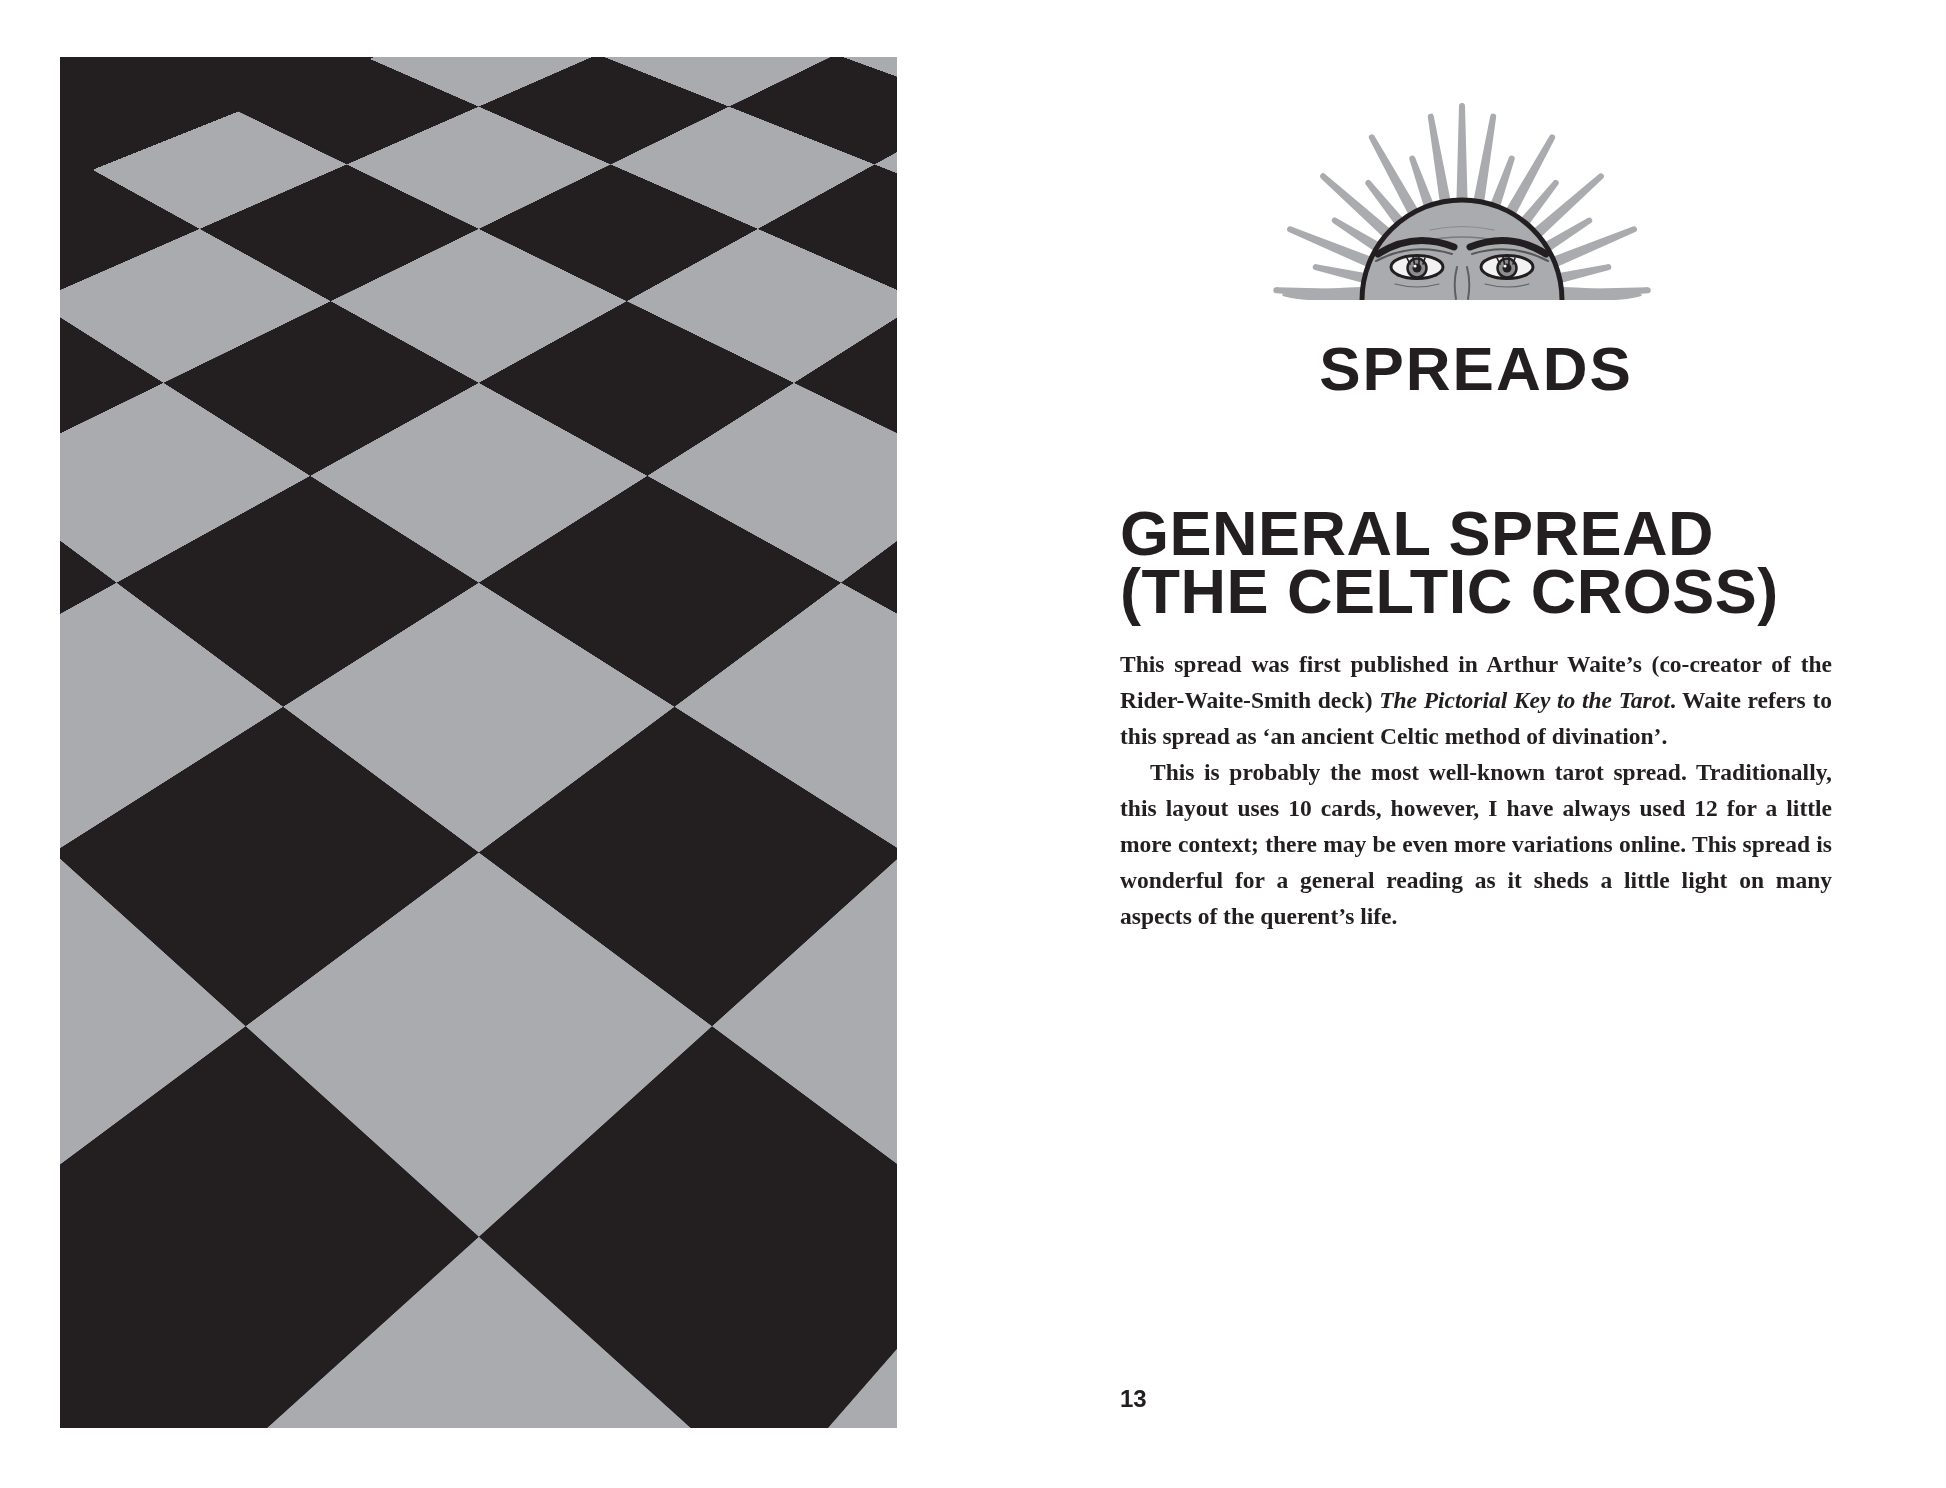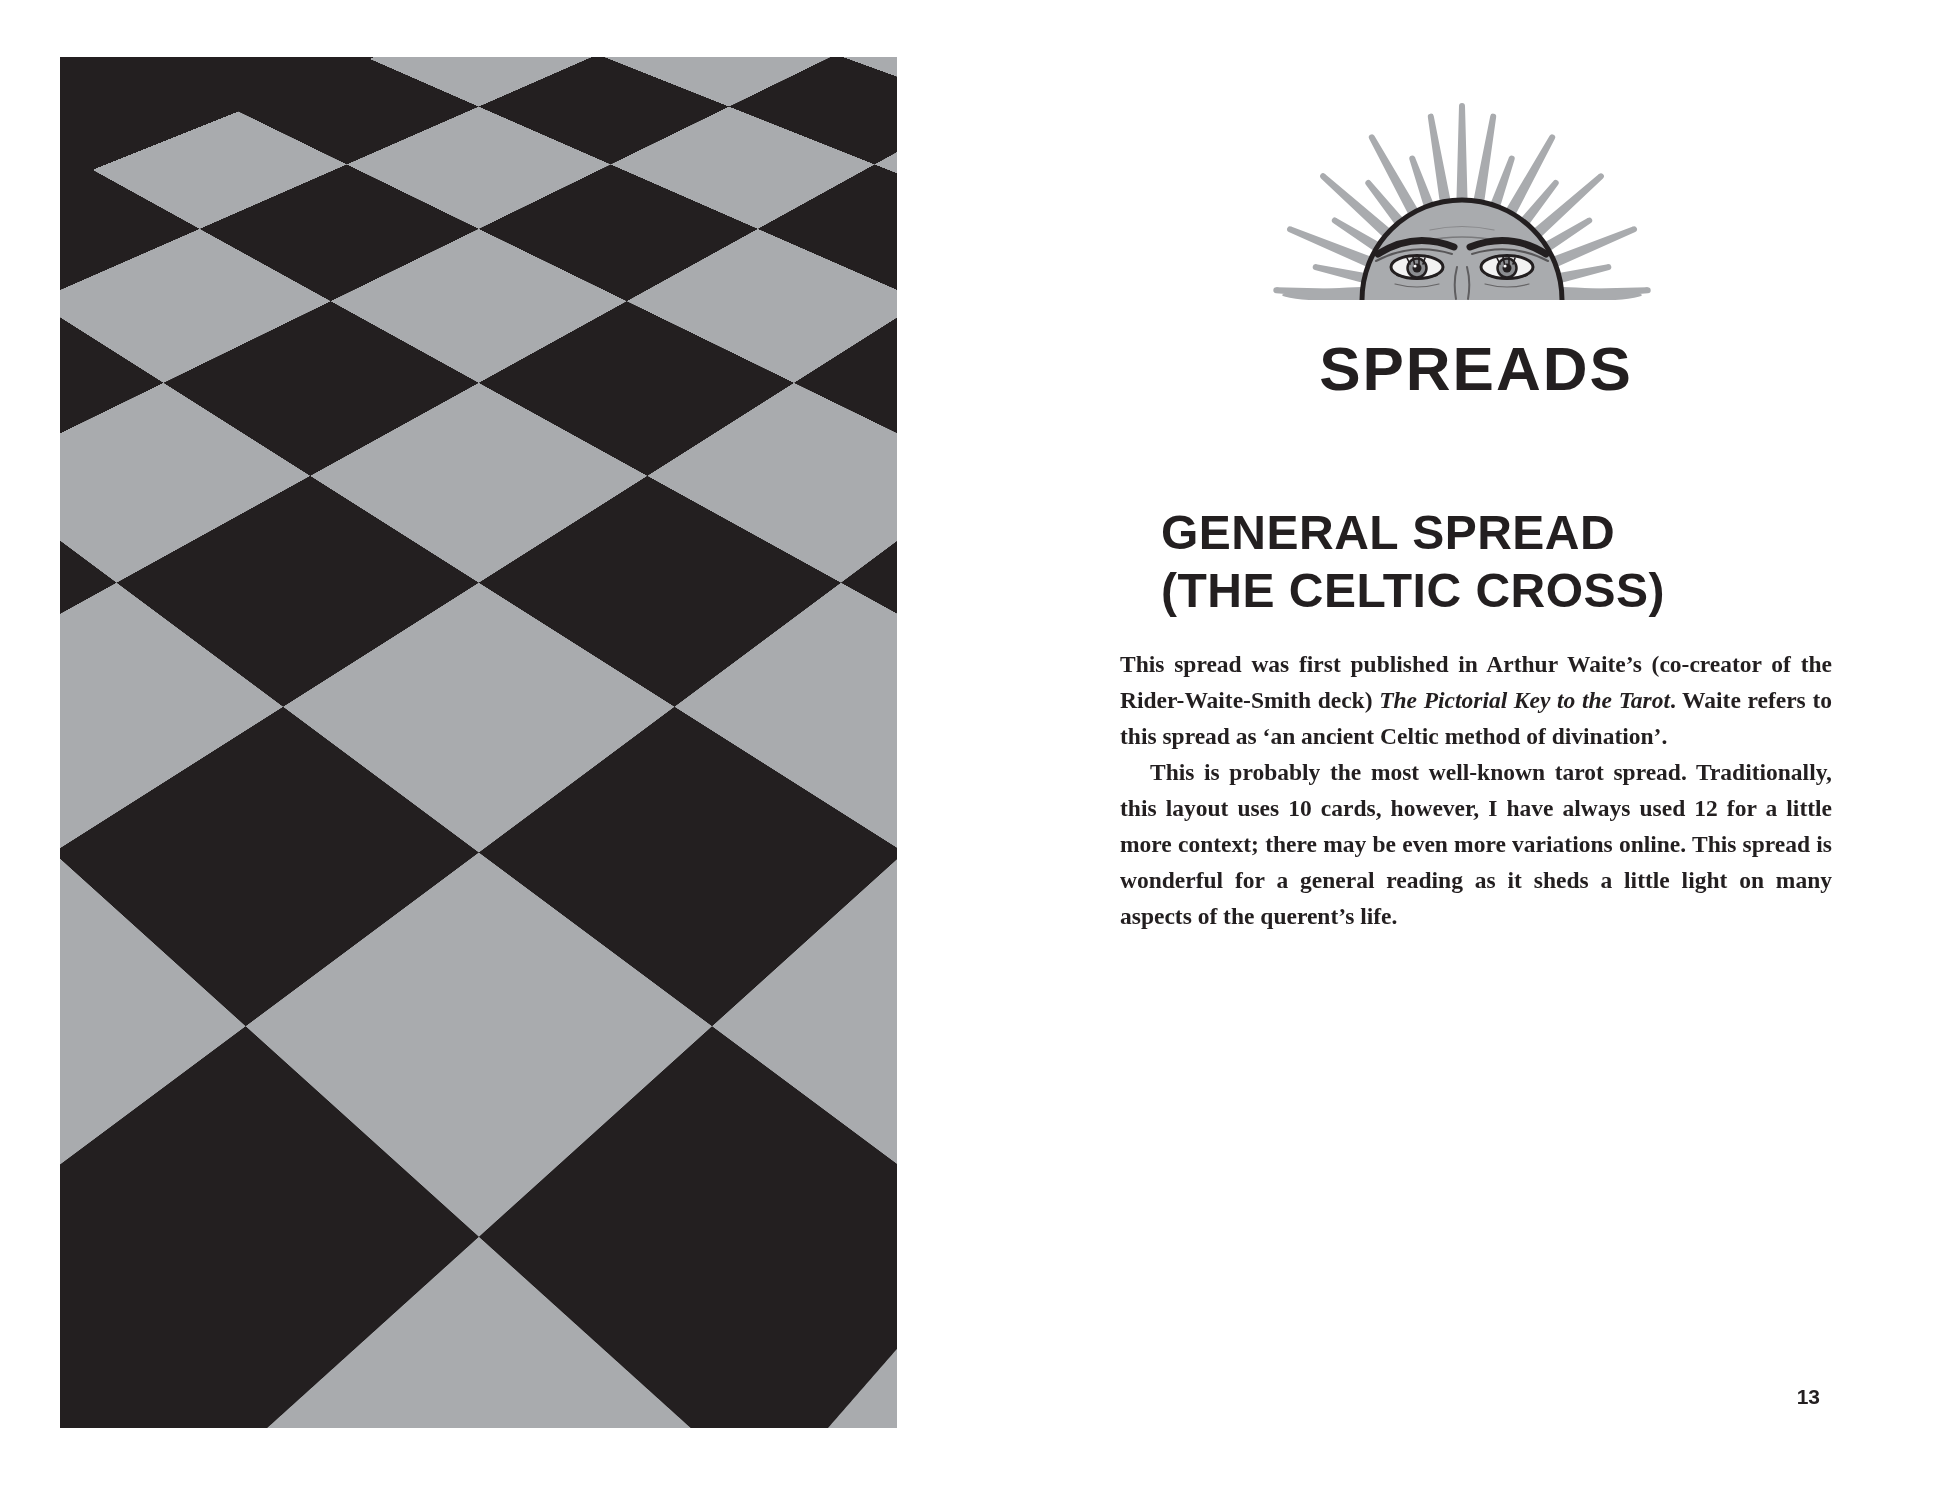--- a/index.html
+++ b/index.html
@@ -15,29 +15,29 @@
          transform:rotateX(60deg) rotateZ(45deg);
          background-image:conic-gradient(#a9abae 0 25%, #231f20 0 50%, #a9abae 0 75%, #231f20 0);
          background-size:926px 926px;background-position:422px 381px;}
 
   
   .right-col{position:absolute;left:1120px;top:0;width:712px;height:1488px;}
   .sun{position:absolute;left:152px;top:95px;width:380px;height:210px;}
   .title{position:absolute;left:0;right:0;top:338px;text-align:center;
          font-weight:700;font-size:62px;line-height:62px;letter-spacing:2px;}
   .heading{position:absolute;left:0;top:504px;
-           font-weight:700;font-size:48px;line-height:58px;letter-spacing:0.5px;margin-left:41px;}
+           font-weight:700;font-size:63px;line-height:58px;letter-spacing:0.5px;}
   .bodytext{position:absolute;left:0;top:646px;width:712px;
             font-family:"Liberation Serif",serif;font-size:23.5px;line-height:36px;
             text-align:justify;}
   .bodytext p{margin:0;font-weight:bold;}
   .bodytext p.indent{text-indent:30px;}
   .bodytext em{font-style:italic;}
-  .pagenum{position:absolute;left:0;right:12px;top:1385px;text-align:right;
-           font-weight:700;font-size:21px;}
+  .pagenum{position:absolute;left:0;right:0;top:1385px;text-align:left;
+           font-weight:700;font-size:24px;}
 </style>
 </head>
 <body>
 
 <div class="page">
 
   <div class="floor">
     <div class="plane"></div>
   </div>
 

